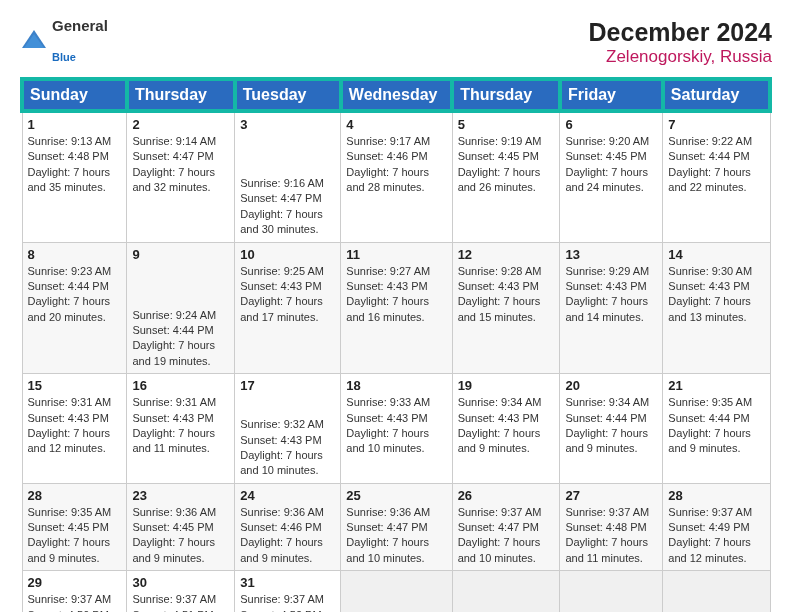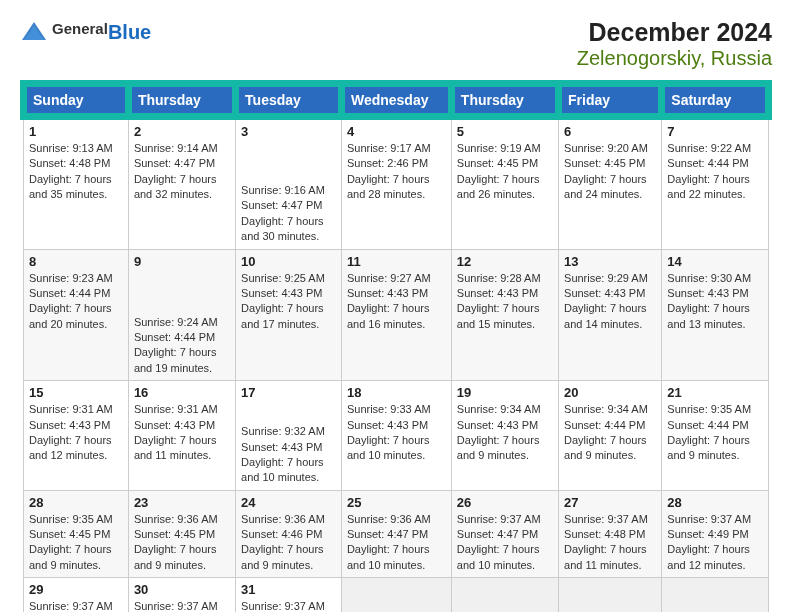--- a/index.html
+++ b/index.html
@@ -22,61 +22,62 @@
       align-items: flex-start;
       margin-bottom: 10px;
     }
     .logo {
       display: flex;
       align-items: center;
       gap: 4px;
     }
     .logo-text {
       display: flex;
-      flex-direction: row;
+      flex-direction: column;
       line-height: 1.1;
+      gap: 16px;
     }
     .logo-general {
       font-size: 15px;
       font-weight: bold;
       color: #333;
     }
     .logo-blue {
-      font-size: 20px;
+      font-size: 11px;
       font-weight: bold;
       color: #1a6bbf;
     }
     .logo-icon {
       width: 28px;
       height: 28px;
     }
     .title-block {
       text-align: right;
     }
     .month-title {
       font-size: 25px;
       font-weight: bold;
       color: #222;
     }
     .location {
-      font-size: 20px;
-      color: #4d7c0f;
+      font-size: 17px;
+      color: #be185d;
     }
     .calendar {
       width: 100%;
       border-collapse: collapse;
     }
     .calendar th {
       background: #2a6bbf;
       color: #fff;
-      font-size: 14px;
+      font-size: 16px;
       font-weight: bold;
       padding: 5px 6px;
       text-align: left;
-      border: 7px solid #14b8a6;
+      border: 4px solid #14b8a6;
     }
     .calendar td {
       border: 1px solid #ccc;
       vertical-align: top;
       padding: 4px 5px;
       width: 113px;
       height: 80px;
       background: #fff;
       font-size: 9.5px;
       color: #333;
@@ -152,21 +153,21 @@
           <td>
             <span class="day-num">3</span>
             <div class="day-info" style="white-space: pre-line; margin-top: 44px;">Sunrise: 9:16 AM
 Sunset: 4:47 PM
 Daylight: 7 hours
 and 30 minutes.</div>
           </td>
           <td>
             <span class="day-num">4</span>
             <div class="day-info" style="white-space: pre-line;">Sunrise: 9:17 AM
-Sunset: 2:46 PM
+Sunset: 4:46 PM
 Daylight: 7 hours
 and 28 minutes.</div>
           </td>
           <td>
             <span class="day-num">5</span>
             <div class="day-info" style="white-space: pre-line;">Sunrise: 9:19 AM
 Sunset: 4:45 PM
 Daylight: 7 hours
 and 26 minutes.</div>
           </td>

